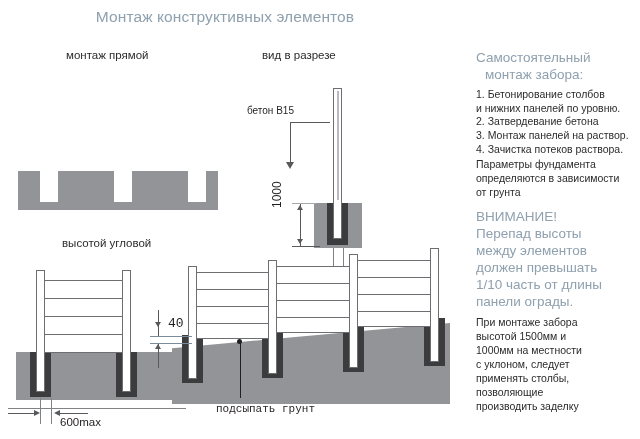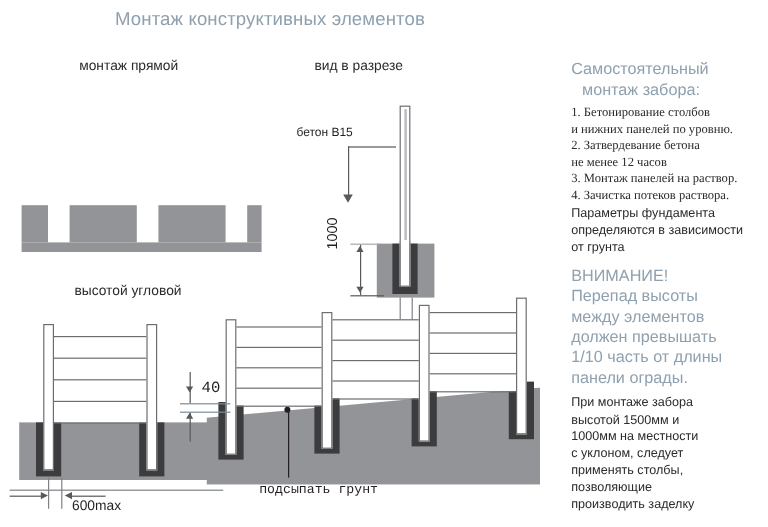--- a/index.html
+++ b/index.html
@@ -538,21 +538,20 @@
     color: #8fa0ae;
     line-height: 1.25;
     margin: 0 0 4px 0;
   }
   .panel-h1 .indent { display: block; padding-left: 9px; }
   .panel-steps {
     font-size: 10.5px;
     color: #2b2b2b;
     line-height: 1.32;
     margin: 0 0 1px 0;
-    font-family: Liberation Serif, serif;
   }
   .panel-steps div { white-space: nowrap; }
   .panel-note {
     font-size: 10.5px;
     color: #2b2b2b;
     line-height: 1.32;
     margin: 0 0 8px 0;
   }
   .panel-note div { white-space: nowrap; }
   .panel-warn {
@@ -690,21 +689,20 @@
   <div class="panel">
     <div class="panel-h1">
       <span>Самостоятельный</span>
       <span class="indent">монтаж забора:</span>
     </div>
 
     <div class="panel-steps">
       <div>1. Бетонирование столбов</div>
       <div>и нижних панелей по уровню.</div>
       <div>2. Затвердевание бетона</div>
-      <div>не менее 12 часов</div>
       <div>3. Монтаж панелей на раствор.</div>
       <div>4. Зачистка потеков раствора.</div>
     </div>
 
     <div class="panel-note">
       <div>Параметры фундамента</div>
       <div>определяются в зависимости</div>
       <div>от грунта</div>
     </div>
 

